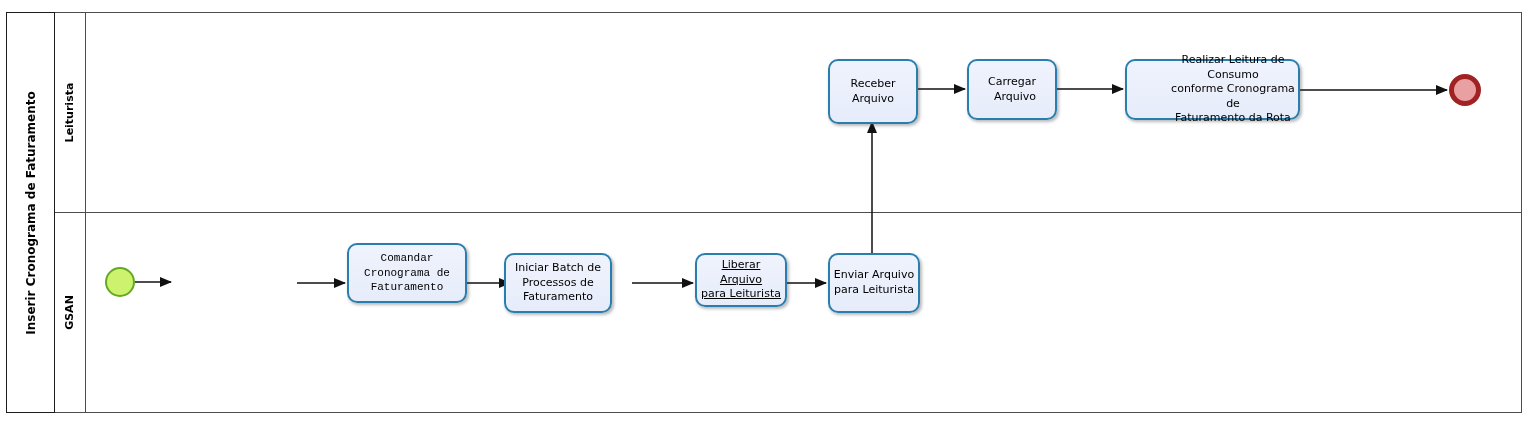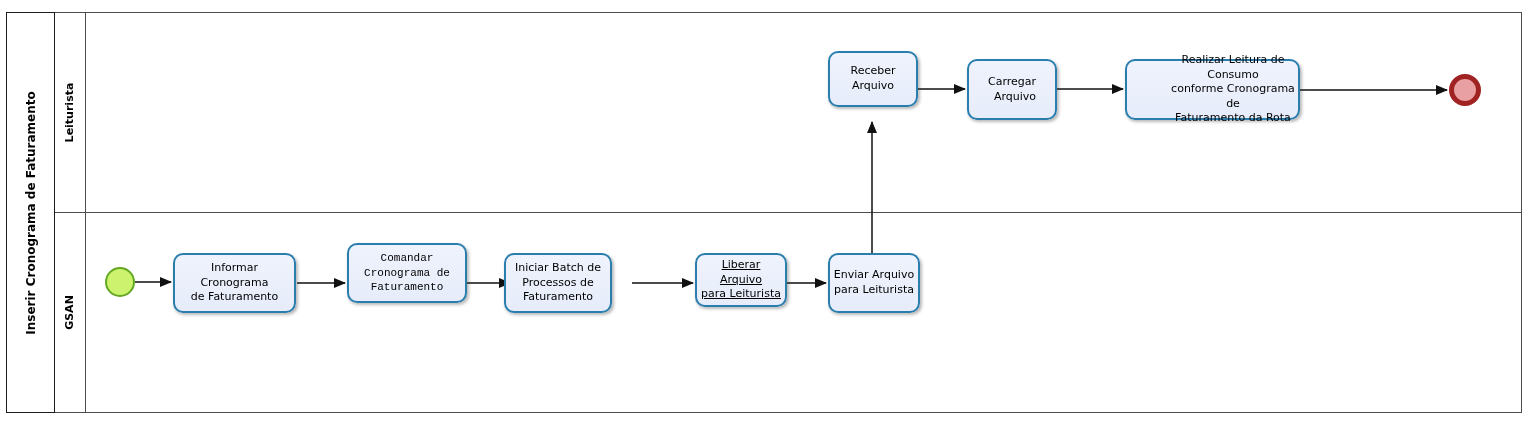--- a/index.html
+++ b/index.html
@@ -80,21 +80,21 @@
     padding: 2px 3px;
     white-space: pre-line;
   }
   
   .t-informar { left: 173px; top: 253px; width: 123px; height: 60px; }
   .t-comandar { left: 347px; top: 243px; width: 120px; height: 60px; font-family: Liberation Mono, monospace; }
   .t-iniciar  { left: 504px; top: 253px; width: 108px; height: 60px; }
   .t-liberar  { left: 695px; top: 253px; width: 92px;  height: 54px; text-decoration: underline; }
   .t-enviar   { left: 828px; top: 253px; width: 92px;  height: 60px; }
   
-  .t-receber  { left: 828px; top: 51px;  width: 90px;  height: 56px; }
+  .t-receber  { left: 828px; top: 59px;  width: 90px;  height: 65px; }
   .t-carregar { left: 967px; top: 59px;  width: 90px;  height: 61px; text-align: right; }
   .t-realizar { left: 1125px; top: 59px; width: 175px; height: 61px; padding-left: 44px; }
 
   
   .event {
     position: absolute;
     border-radius: 50%;
     box-sizing: border-box;
   }
   .event.start {
@@ -155,22 +155,20 @@
     <path class="flow" d="M787,283 L826,283" marker-end="url(#arrowhead)"></path>
     <path class="flow" d="M872,253 L872,122" marker-end="url(#arrowhead)"></path>
     <path class="flow" d="M918,89 L965,89" marker-end="url(#arrowhead)"></path>
     <path class="flow" d="M1057,89 L1123,89" marker-end="url(#arrowhead)"></path>
     <path class="flow" d="M1300,90 L1447,90" marker-end="url(#arrowhead)"></path>
   </svg>
 
   <div class="event start"></div>
   <div class="event end"></div>
 
-  <div class="task t-informar">Informar Cronograma
-de Faturamento</div>
   <div class="task t-comandar">Comandar
 Cronograma de
 Faturamento</div>
   <div class="task t-iniciar">Iniciar Batch de
 Processos de
 Faturamento</div>
   <div class="task t-liberar">Liberar Arquivo
 para Leiturista</div>
   <div class="task t-enviar">Enviar Arquivo
 para Leiturista</div>

